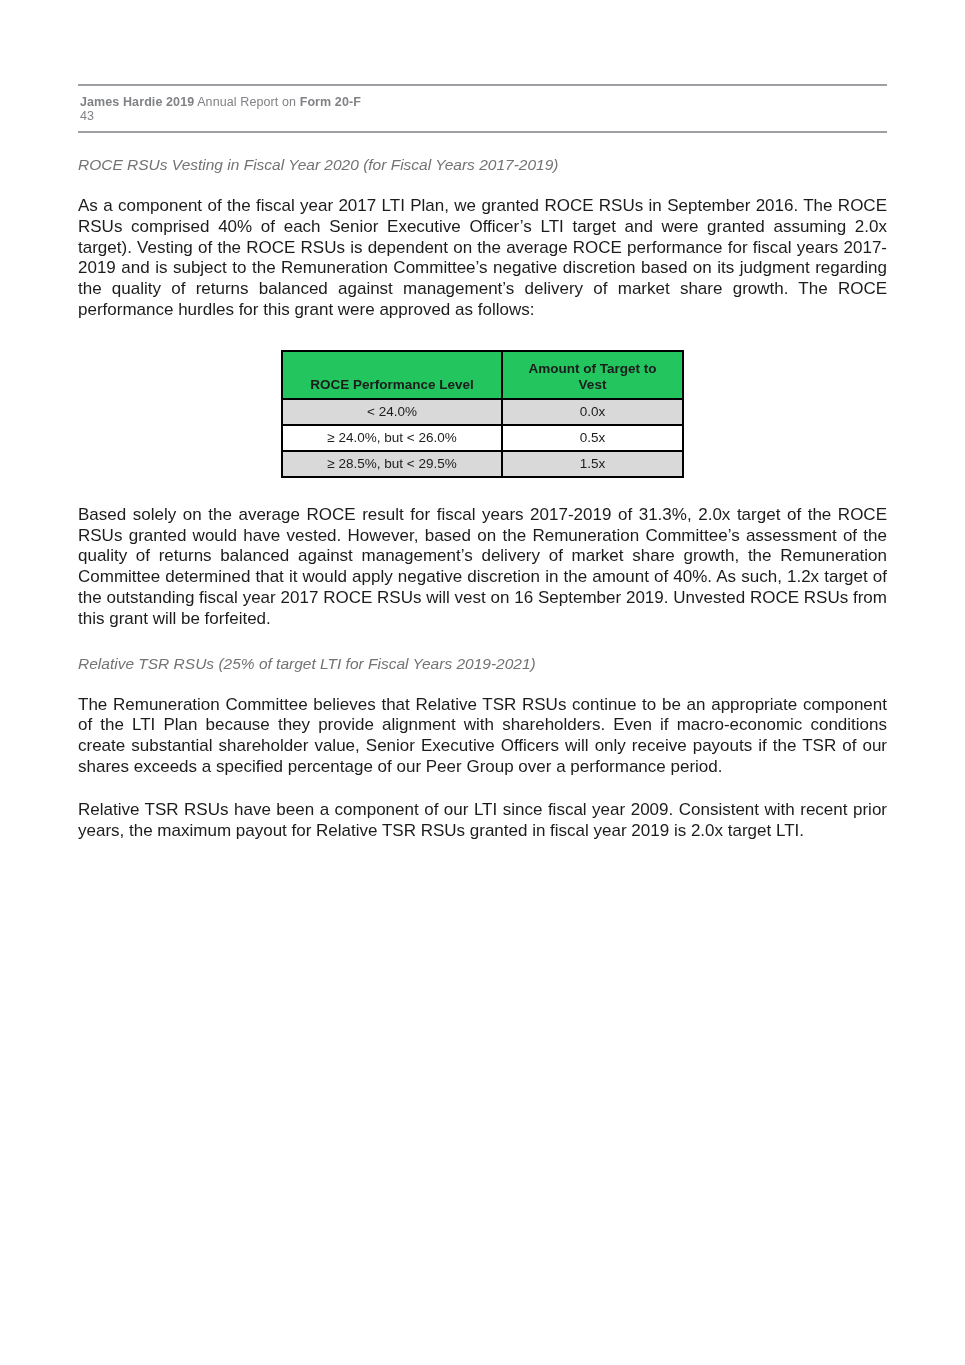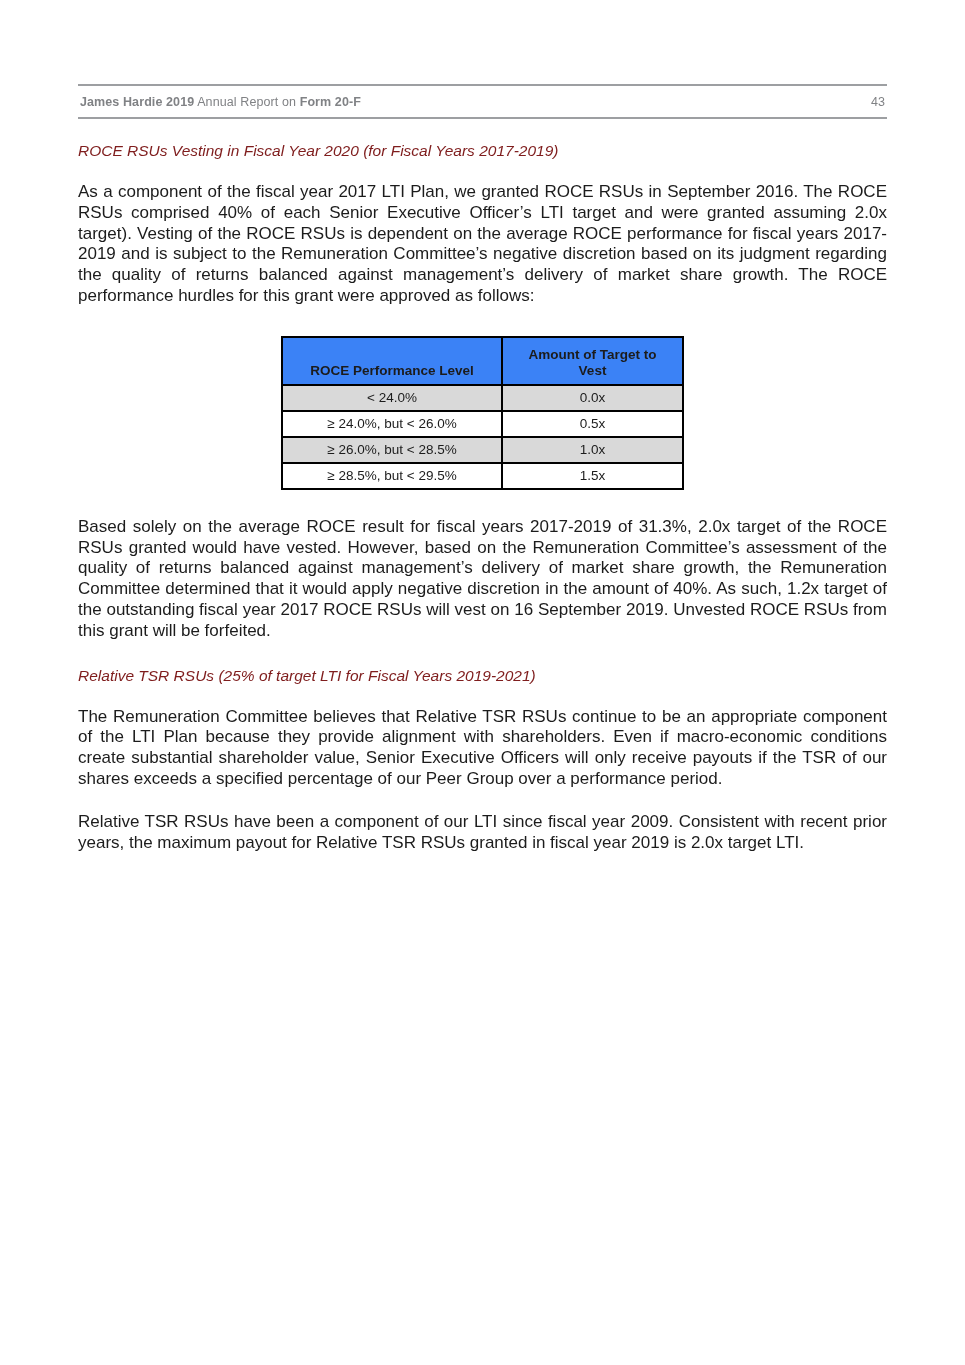--- a/index.html
+++ b/index.html
@@ -19,31 +19,32 @@
   .report-header {
     margin-top: 84px;
     border-top: 2.5px solid #9d9fa2;
     border-bottom: 2px solid #9d9fa2;
     padding: 9px 2px 8px 2px;
     display: flex;
     justify-content: space-between;
     align-items: baseline;
     font-size: 12.5px;
     color: #808285;
+    flex-direction: column;
   }
   .report-header b { font-weight: bold; }
   .header-title { letter-spacing: 0.1px; }
   .page-number { color: #808285; text-align: right; }
   
   .section-heading {
     margin-top: 23px;
     font-size: 15.5px;
     font-style: italic;
     font-weight: normal;
-    color: #7f1d1d;
+    color: #737373;
   }
   
   .para {
     margin-top: 22px;
     font-size: 17px;
     line-height: 20.8px;
     text-align: justify;
   }
   
   .roce-table {
@@ -53,21 +54,21 @@
     font-size: 13.5px;
     table-layout: fixed;
   }
   .roce-table th, .roce-table td {
     border: 2px solid #000000;
     text-align: center;
   }
   .roce-table th {
     font-weight: bold;
     vertical-align: bottom;
-    background: #3b82f6;
+    background: #22c55e;
     padding: 8px 10px 5px 10px;
     line-height: 16px;
     height: 48px;
   }
   .col-level  { width: 220px; }
   .col-amount { width: 181px; }
   .roce-table td {
     padding: 4px 6px 5px 6px;
     height: 17px;
     vertical-align: middle;
@@ -101,24 +102,20 @@
     <tbody>
       <tr>
         <td>&lt; 24.0%</td>
         <td>0.0x</td>
       </tr>
       <tr>
         <td>≥ 24.0%, but &lt; 26.0%</td>
         <td>0.5x</td>
       </tr>
       <tr>
-        <td>≥ 26.0%, but &lt; 28.5%</td>
-        <td>1.0x</td>
-      </tr>
-      <tr>
         <td>≥ 28.5%, but &lt; 29.5%</td>
         <td>1.5x</td>
       </tr>
     </tbody>
   </table>
 
   <p class="para spacer-p2">Based solely on the average ROCE result for fiscal years 2017-2019 of 31.3%, 2.0x target of the ROCE RSUs granted would have vested.  However, based on the Remuneration Committee’s assessment of the quality of returns balanced against management’s delivery of market share growth, the Remuneration Committee determined that it would apply negative discretion in the amount of 40%.  As such, 1.2x target of the outstanding fiscal year 2017 ROCE RSUs will vest on 16 September 2019.  Unvested ROCE RSUs from this grant will be forfeited.</p>
 
   <h2 class="section-heading spacer-h2">Relative TSR RSUs (25% of target LTI for Fiscal Years 2019-2021)</h2>
 

